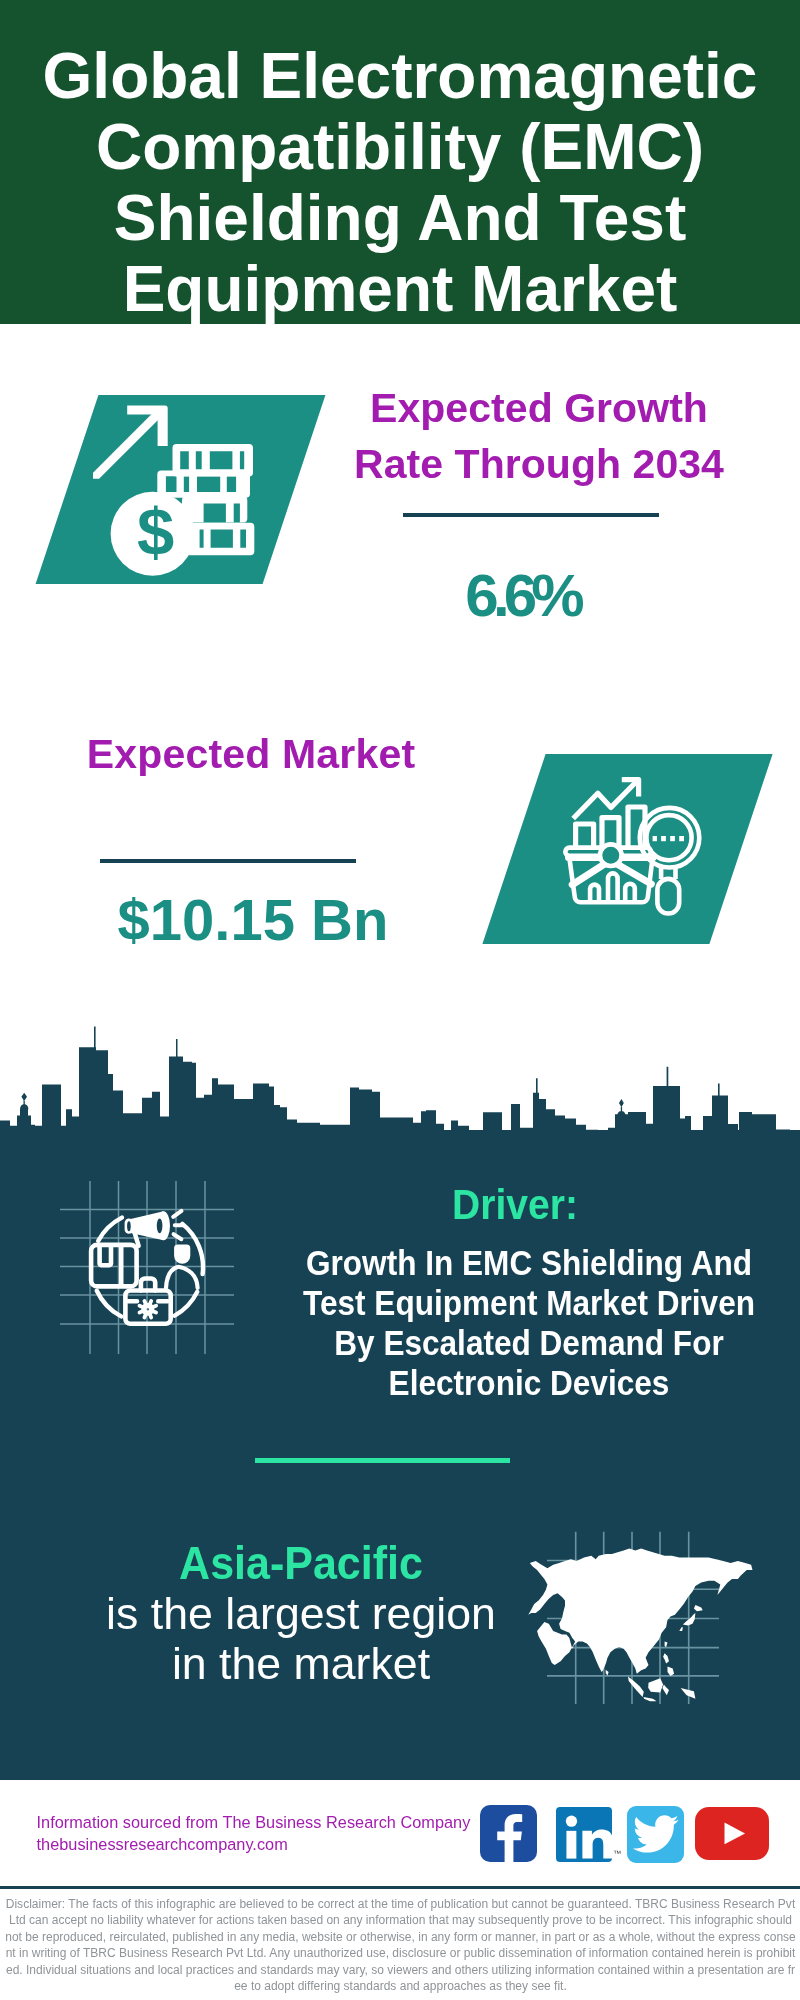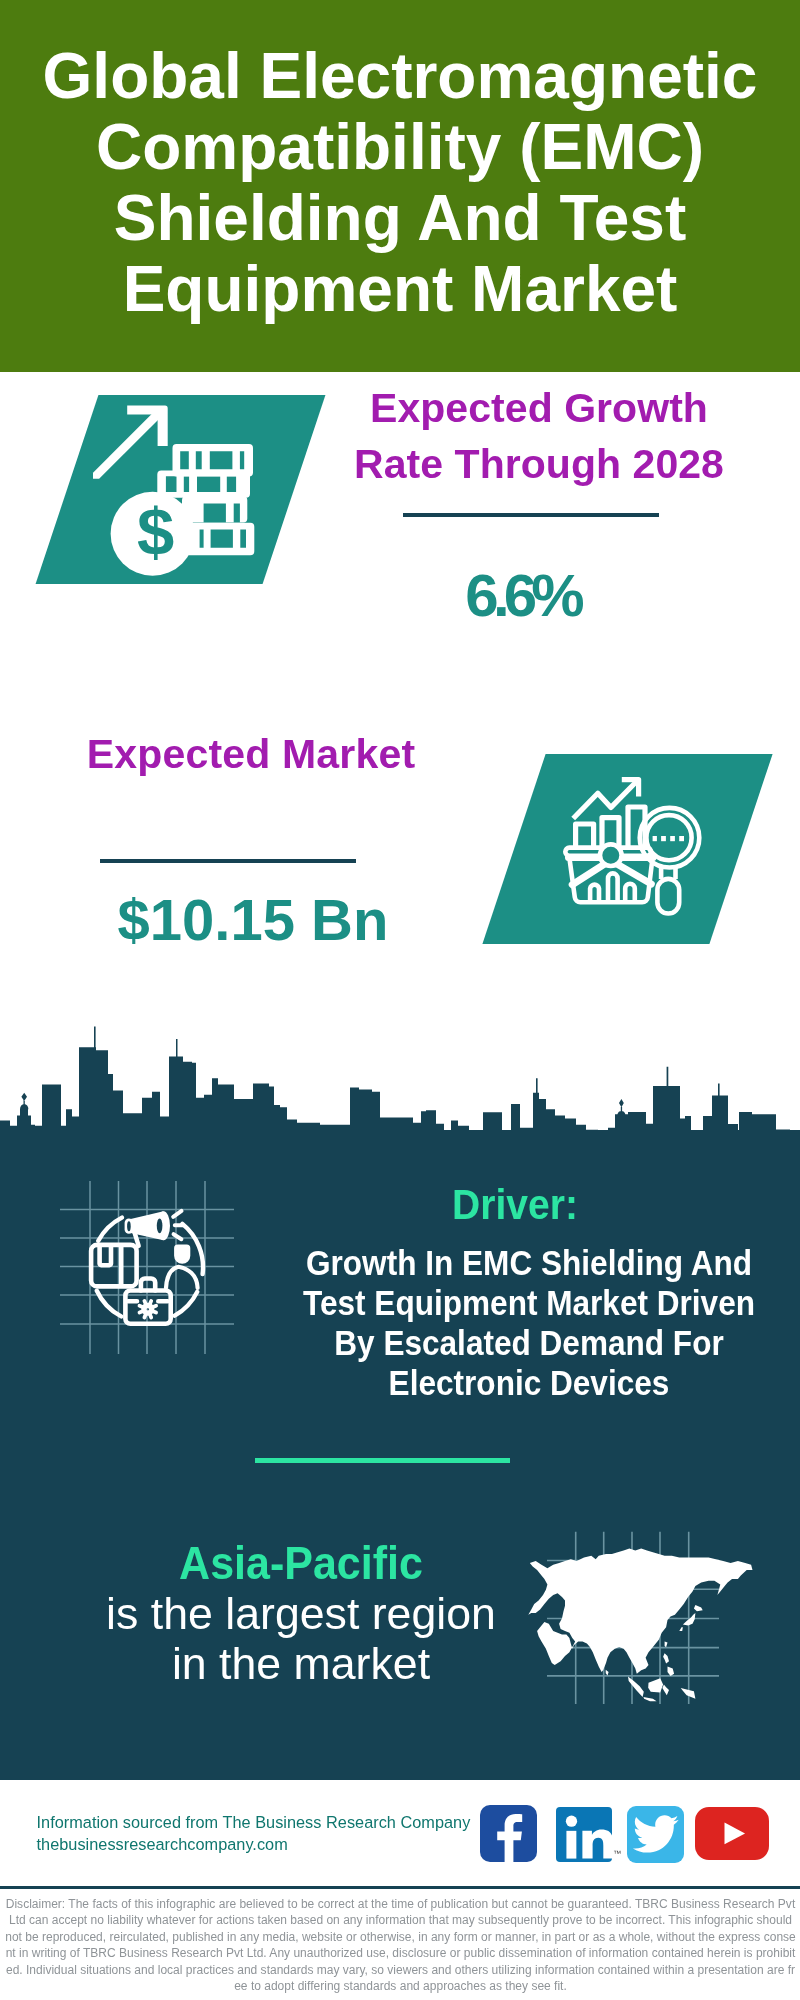--- a/index.html
+++ b/index.html
@@ -1,21 +1,21 @@
 <!DOCTYPE html>
 <html><head>
 <meta charset="utf-8">
 <style>
   * { margin:0; padding:0; box-sizing:border-box; }
   html,body { width:800px; height:2000px; }
   body { font-family:"Liberation Sans", sans-serif; background:#ffffff; overflow:hidden; }
   .page { position:relative; width:800px; height:2000px; background:#fff; overflow:hidden; }
 
   
-  .header { position:absolute; left:0; top:0; width:800px; height:372px; background:#4d7c0f; }
+  .header { position:absolute; left:0; top:0; width:800px; height:324px; background:#14532d; }
   .header-title { position:absolute; left:0; top:41px; width:800px; text-align:center;
     color:#ffffff; font-size:64px; line-height:71px; font-weight:bold; }
 
   
   .para { position:absolute; background:#1c8f85; transform:skewX(-18.4deg); }
 
   
   .para1 { left:67px; top:395px; width:227px; height:189px; }
   .icon1 { position:absolute; left:75px; top:395px; width:200px; height:190px; }
   
@@ -54,21 +54,21 @@
   .reg-text { position:absolute; left:91px; top:1538px; width:420px; text-align:center; }
   .reg-head { color:#2ce5a2; font-size:46px; line-height:51px; font-weight:bold;
      transform:scaleX(0.935); transform-origin:50% 0; }
   .reg-sub { color:#ffffff; font-size:44px; line-height:50px; font-weight:normal;
      transform:scaleX(1.015); transform-origin:50% 0; }
   .asia { position:absolute; left:515px; top:1520px; width:285px; height:220px; }
 
   
   .footer { position:absolute; left:0; top:1780px; width:800px; height:106px; background:#fff; }
   .footer > * { position:absolute; }
-  .src { position:absolute; left:36.5px; top:30.5px; color:#0f766e; font-size:16.3px;
+  .src { position:absolute; left:36.5px; top:30.5px; color:#a21caf; font-size:16.3px;
      line-height:22.1px; white-space:nowrap; letter-spacing:0.03px; }
   .sicon { position:absolute; display:block; }
   .sicon svg { width:100%; height:100%; display:block; }
   .fb { left:480px; top:24.7px; width:57px; height:57.6px; border-radius:10px; background:#1d4d9f; }
   .li { left:556px; top:27px; width:55.5px; height:54.5px; border-radius:4px; background:#0a76b5; }
   .li-tm { position:absolute; left:613px; top:69px; font-size:8px; color:#444; }
   .tw { left:626.7px; top:25.6px; width:57px; height:57px; border-radius:9px; background:#3ab6e8; }
   .yt { left:695px; top:27.4px; width:73.8px; height:52.8px; border-radius:14px; background:#dd2420; }
 
   .disc { position:absolute; left:0; top:1886px; width:800px; height:114px; background:#fff;
@@ -112,21 +112,21 @@
                M199.6 529.4 L199.6 547.7 L203.6 547.7 L203.6 529.4 Z
                M210.6 529.4 L210.6 547.7 L232.9 547.7 L232.9 529.4 Z
                M240.3 529.4 L240.3 547.7 L246.0 547.7 L246.0 529.4 Z" fill-rule="evenodd"></path>
 
       <circle cx="152.6" cy="533.8" r="42"></circle>
     </g>
     <text x="155.7" y="554.5" font-family="Liberation Sans, sans-serif" font-weight="bold" font-size="67" fill="#1c8f85" text-anchor="middle">$</text>
   </svg>
   <div class="stat-title t1">
     <span>Expected Growth</span><br>
-    <span>Rate Through 2028</span>
+    <span>Rate Through 2034</span>
   </div>
   <div class="rule r1"></div>
   <div class="stat-value v1">6.6%</div>
 
   <div class="para para2"></div>
   <svg class="icon2" viewBox="550 770 160 160">
     <g fill="none" stroke="#ffffff" stroke-width="5.2" stroke-linejoin="round" stroke-linecap="butt">
 
       <path d="M573.2 818.5 L597.8 793.2 L611.0 807.4 L637.0 781.0"></path>
       <path d="M621.8 779.6 L638.6 779.6 L638.6 796.4"></path>

